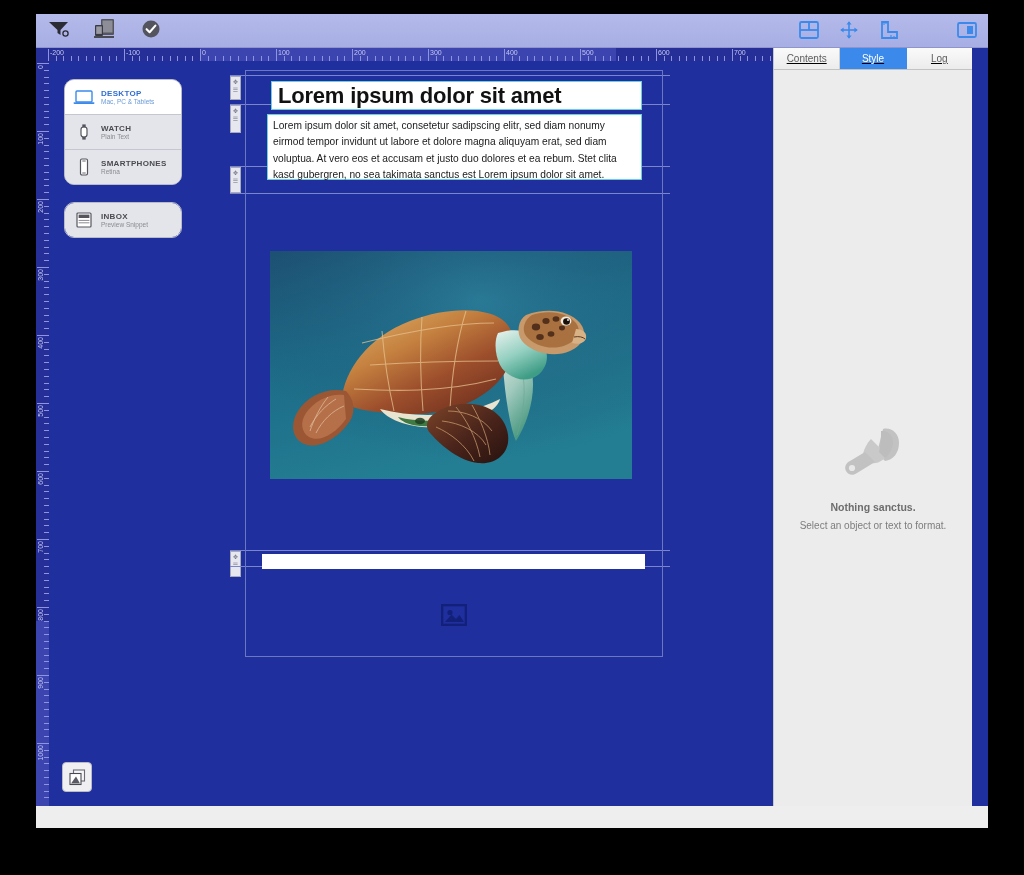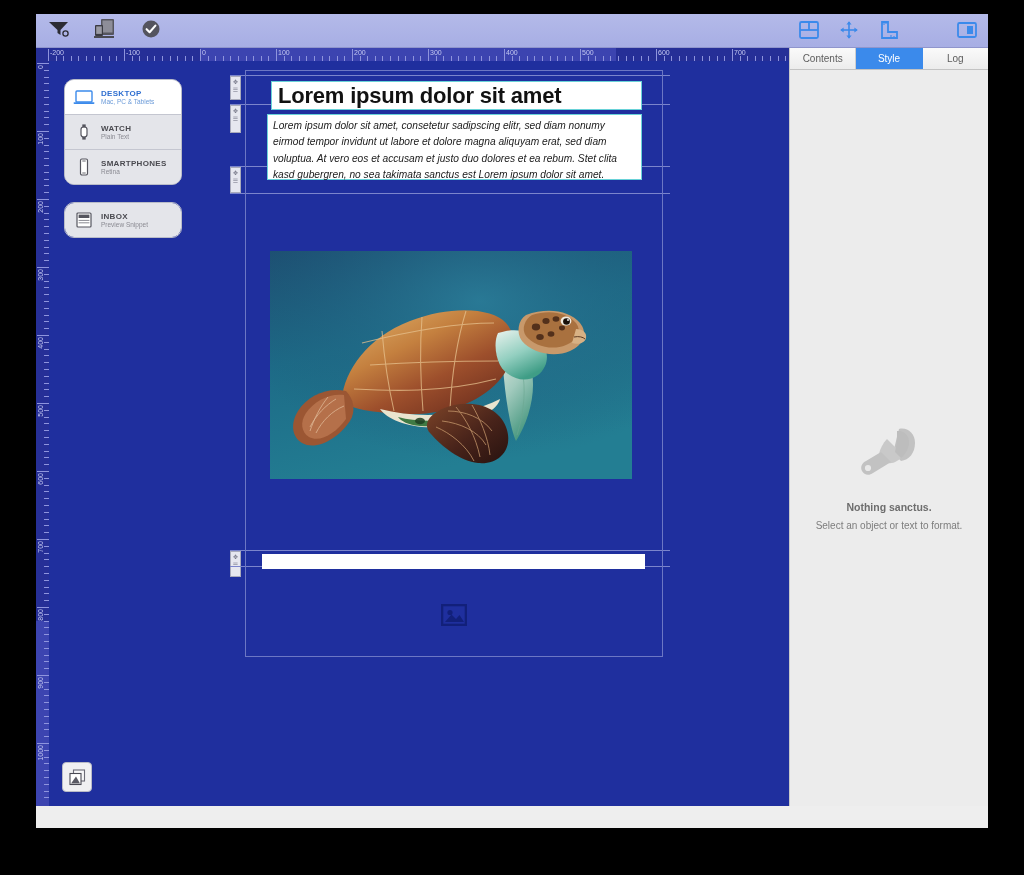--- a/index.html
+++ b/index.html
@@ -241,21 +241,20 @@
     width: 375px; height: 66px;
     background: #ffffff;
     border: 1px solid #69d2d8;
     padding: 3px 5px 0 5px;
   }
   .blk-body p {
     margin: 0;
     font-size: 10.2px;
     line-height: 16.3px;
     color: #1a1a1a;
-    font-style: italic;
   }
   .blk-img {
     left: 24px; top: 180px;
     width: 362px; height: 228px;
     overflow: hidden;
     background: #16506e;
   }
   .blk-bar {
     left: 16px; top: 483px;
     width: 383px; height: 15px;
@@ -305,25 +304,26 @@
     border: 1px solid #b9bbc6;
     border-radius: 4px;
     display: flex;
     align-items: center;
     justify-content: center;
   }
 
   
   .inspector {
     position: absolute;
-    right: 0; top: 0;
+    right: 16px; top: 0;
     width: 198px;
     height: 100%;
     background: #ececec;
     border-left: 1px solid #c8c8c8;
+    text-decoration: underline;
   }
   .insp-tabs {
     display: flex;
     height: 21px;
     border-bottom: 1px solid #c3c3c3;
     background: #efefef;
   }
   .insp-tab {
     flex: 1;
     display: flex;

